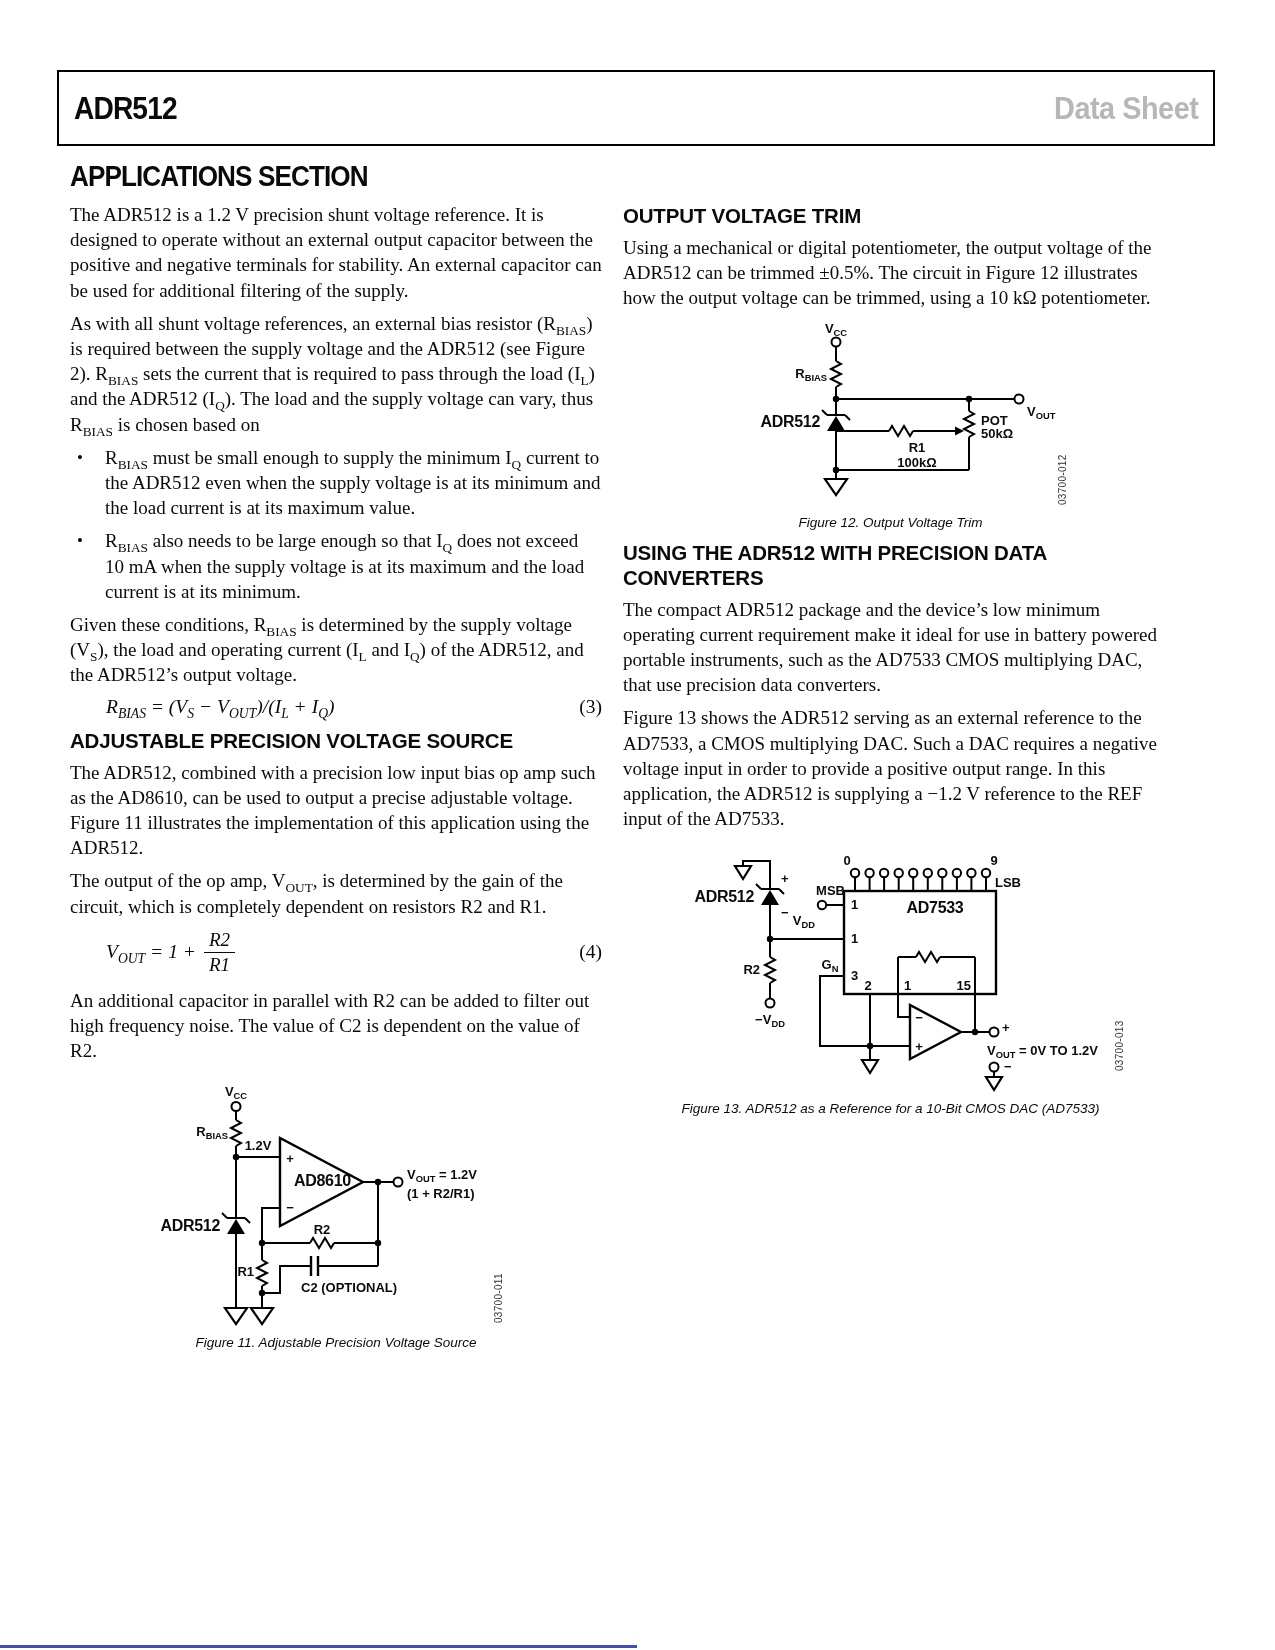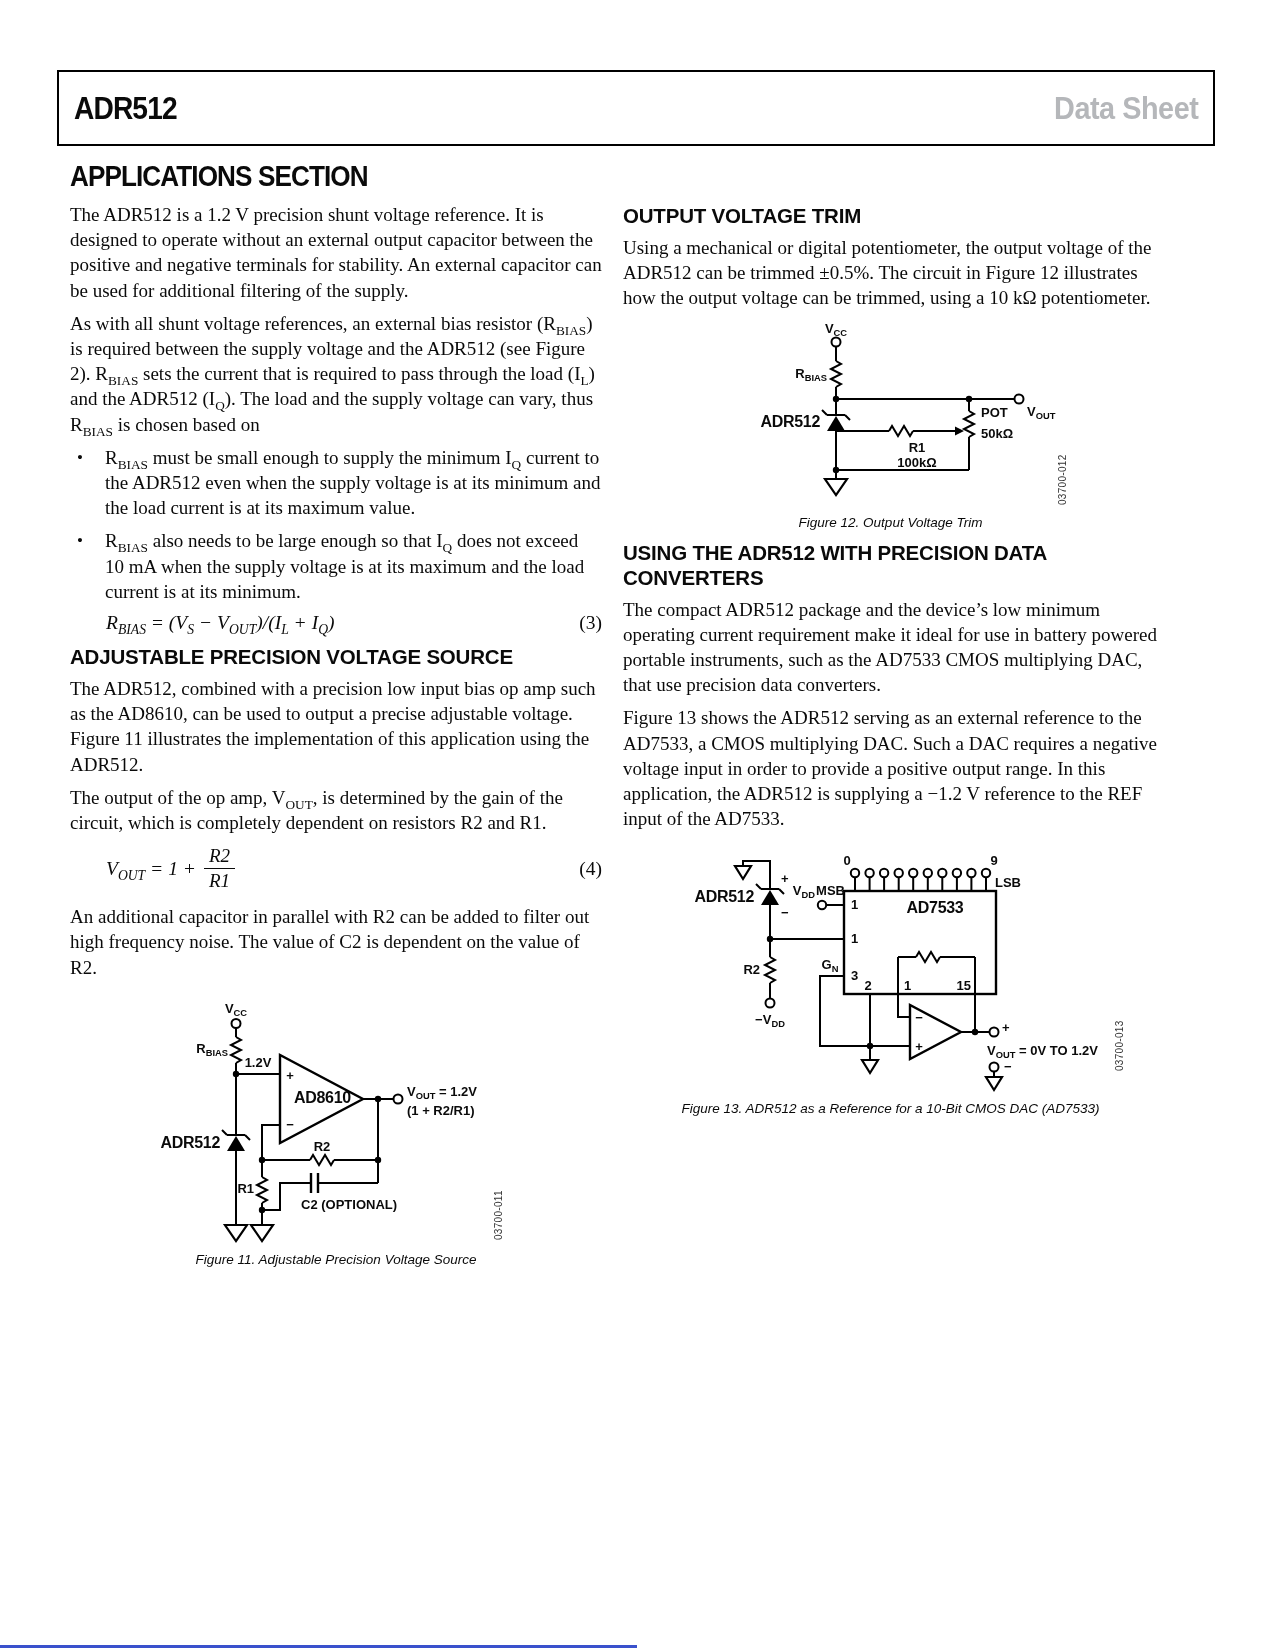--- a/index.html
+++ b/index.html
@@ -74,20 +74,21 @@
 
     <div class="bullet">
       <span class="marker">•</span>
       <span class="btext">R<sub>BIAS</sub> must be small enough to supply the minimum I<sub>Q</sub> current to the ADR512 even when the supply voltage is at its minimum and the load current is at its maximum value.</span>
     </div>
     <div class="bullet">
       <span class="marker">•</span>
       <span class="btext">R<sub>BIAS</sub> also needs to be large enough so that I<sub>Q</sub> does not exceed 10 mA when the supply voltage is at its maximum and the load current is at its minimum.</span>
     </div>
 
+    <p class="body">Given these conditions, R<sub>BIAS</sub> is determined by the supply voltage (V<sub>S</sub>), the load and operating current (I<sub>L</sub> and I<sub>Q</sub>) of the ADR512, and the ADR512’s output voltage.</p>
 
     <div class="eqrow">
       <span class="eq">R<sub>BIAS</sub> = (V<sub>S</sub> − V<sub>OUT</sub>)/(I<sub>L</sub> + I<sub>Q</sub>)</span>
       <span class="eqnum">(3)</span>
     </div>
 
     <div class="h2">ADJUSTABLE PRECISION VOLTAGE SOURCE</div>
 
     <p class="body">The ADR512, combined with a precision low input bias op amp such as the AD8610, can be used to output a precise adjustable voltage. Figure 11 illustrates the implementation of this application using the ADR512.</p>
     <p class="body">The output of the op amp, V<sub>OUT</sub>, is determined by the gain of the circuit, which is completely dependent on resistors R2 and R1.</p>
@@ -190,21 +191,21 @@
         </g>
         <path class="wire" d="M143,151 H276"></path>
         <circle class="solid" cx="143" cy="151" r="3.2"></circle>
         <path class="wire" d="M143,151 V160"></path>
         <polygon class="gnd" points="132,160 154,160 143,176"></polygon>
       </svg>
       <div class="lbl lc" style="left:143px;top:10px;">V<sub>CC</sub></div>
       <div class="lbl lr" style="left:134px;top:55px;">R<sub>BIAS</sub></div>
       <div class="lbl lr big" style="left:127px;top:103px;">ADR512</div>
       <div class="lbl la" style="left:334px;top:93px;">V<sub>OUT</sub></div>
-      <div class="lbl la" style="left:288px;top:94px;">POT</div>
+      <div class="lbl la" style="left:288px;top:102px;">POT</div>
       <div class="lbl la" style="left:288px;top:115px;">50kΩ</div>
       <div class="lbl lc" style="left:224px;top:129px;">R1</div>
       <div class="lbl lc" style="left:224px;top:144px;">100kΩ</div>
       <div class="lbl code" style="left:364px;top:186px;">03700-012</div>
     </div>
     <div class="figcap">Figure 12. Output Voltage Trim</div>
 
     <div class="h2">USING THE ADR512 WITH PRECISION DATA<br>CONVERTERS</div>
     <p class="body">The compact ADR512 package and the device’s low minimum operating current requirement make it ideal for use in battery powered portable instruments, such as the AD7533 CMOS multiplying DAC, that use precision data converters.</p>
     <p class="body">Figure 13 shows the ADR512 serving as an external reference to the AD7533, a CMOS multiplying DAC. Such a DAC requires a negative voltage input in order to provide a positive output range. In this application, the ADR512 is supplying a −1.2 V reference to the REF input of the AD7533.</p>
@@ -261,21 +262,21 @@
         <circle class="term" cx="336" cy="193" r="4.5"></circle>
         <g>
           <circle class="term" cx="336" cy="228" r="4.5"></circle>
           <path class="wire" d="M336,232.5 V238"></path>
           <polygon class="gnd" points="328,238 344,238 336,251"></polygon>
         </g>
       </svg>
       <div class="lbl lr big" style="left:96px;top:58px;">ADR512</div>
       <div class="lbl la" style="left:123px;top:40px;">+</div>
       <div class="lbl la" style="left:123px;top:74px;">−</div>
-      <div class="lbl lr" style="left:157px;top:52px;">V<sub>DD</sub></div>
+      <div class="lbl lr" style="left:157px;top:82px;">V<sub>DD</sub></div>
       <div class="lbl lc" style="left:189px;top:22px;">0</div>
       <div class="lbl lc" style="left:336px;top:22px;">9</div>
       <div class="lbl lr" style="left:187px;top:52px;">MSB</div>
       <div class="lbl la" style="left:337px;top:44px;">LSB</div>
       <div class="lbl lc big" style="left:277px;top:69px;">AD7533</div>
       <div class="lbl la" style="left:193px;top:66px;">1</div>
       <div class="lbl la" style="left:193px;top:100px;">1</div>
       <div class="lbl la" style="left:193px;top:137px;">3</div>
       <div class="lbl lc" style="left:172px;top:126px;">G<sub>N</sub></div>
       <div class="lbl lc" style="left:210px;top:147px;">2</div>

